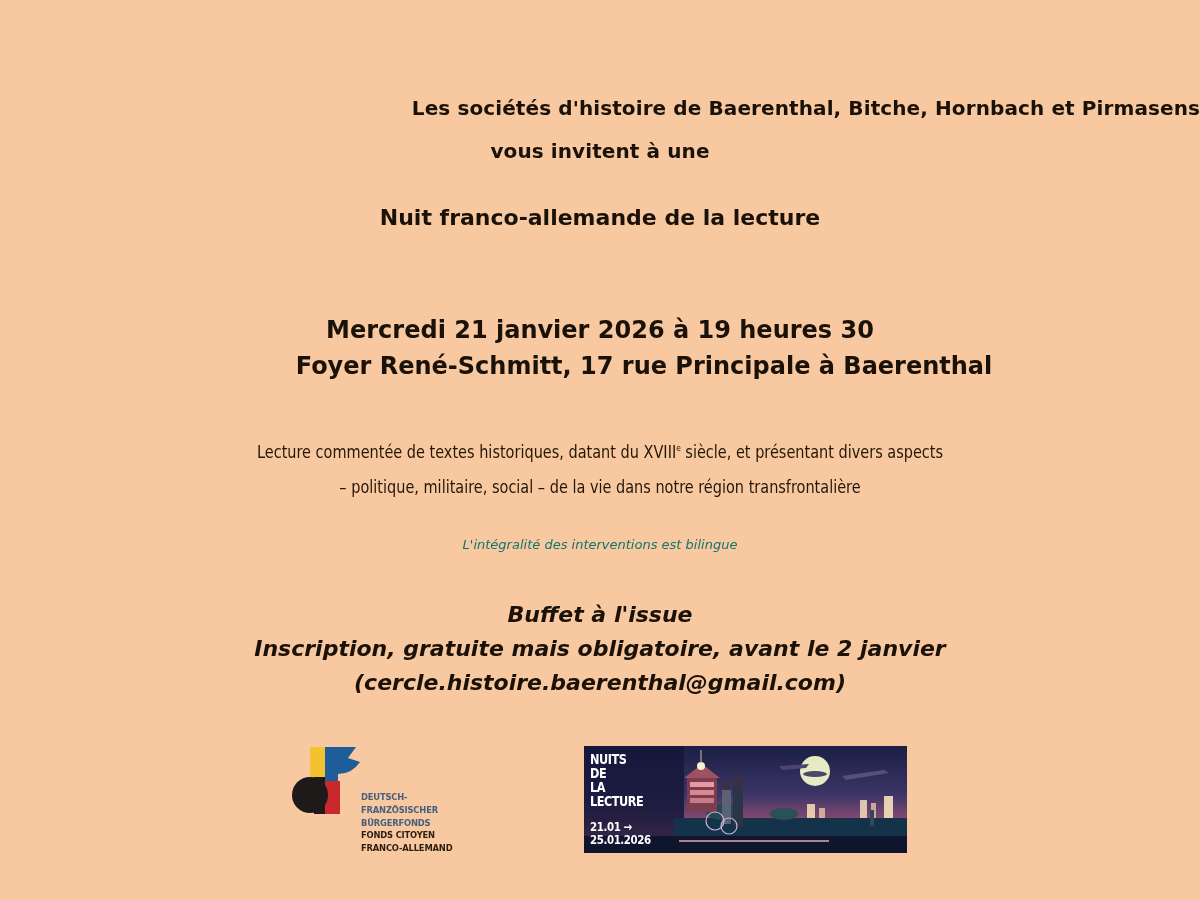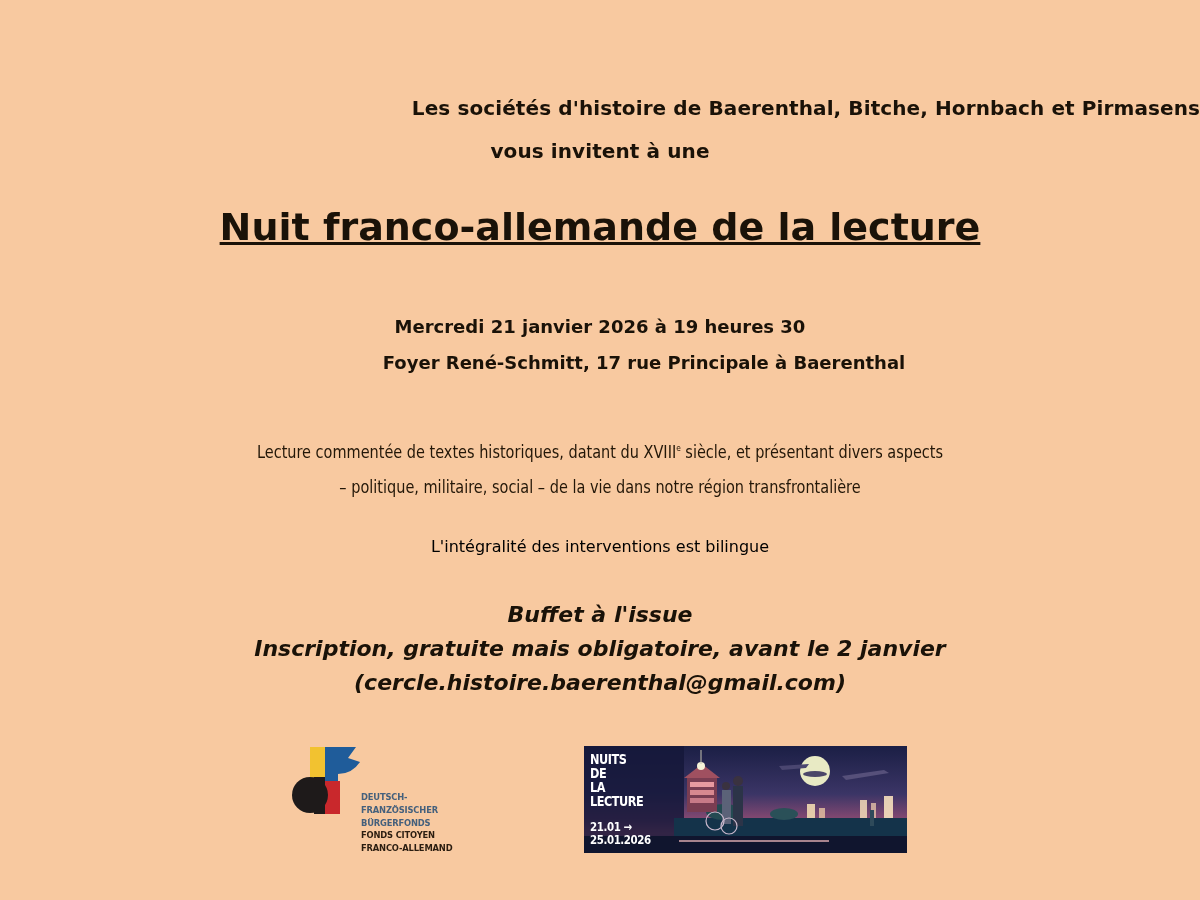--- a/index.html
+++ b/index.html
@@ -22,40 +22,40 @@
     text-align: center;
     white-space: nowrap;
   }
   .hdr {
     font-weight: bold;
     font-size: 20px;
     letter-spacing: 0.1px;
   }
   .title {
     font-weight: bold;
-    font-size: 38px;
-    text-decoration: underline;
+    font-size: 22px;
   }
   .info {
     font-weight: bold;
-    font-size: 18px;
+    font-size: 24px;
   }
   .desc {
     font-family: "DejaVu Sans Condensed", "DejaVu Sans", sans-serif;
     font-size: 17.5px;
     color: #231708;
     font-stretch: condensed;
   }
   .desc.narrow {
     transform: scaleX(0.92);
     transform-origin: center;
   }
   .bilingual {
-    font-size: 16px;
-    color: #000000;
+    font-size: 13px;
+    color: #0f766e;
+    font-style: italic;
   }
   .foot {
     font-weight: bold;
     font-size: 22px;
     font-style: italic;
   }
   sup {
     font-size: 9px;
     vertical-align: 7px;
   }

